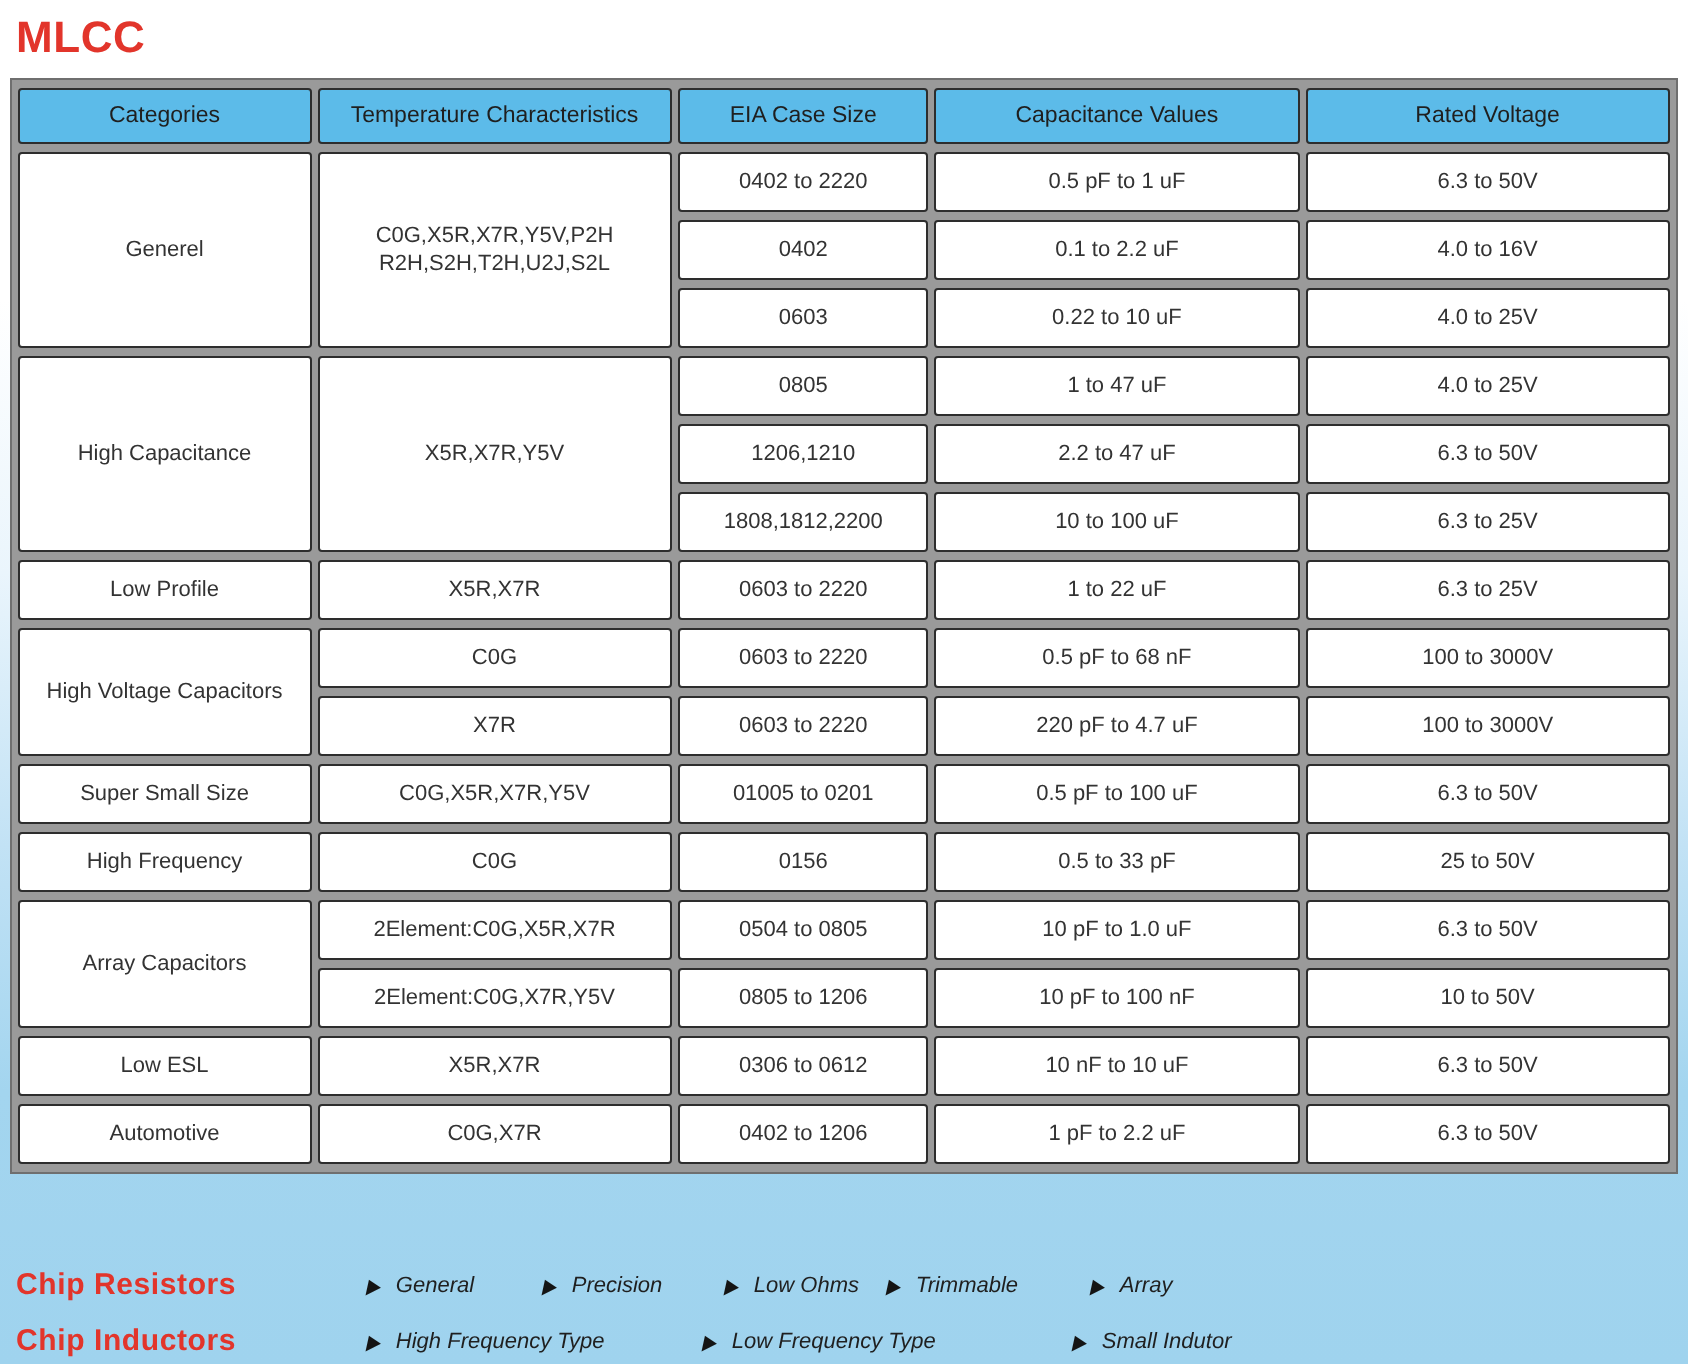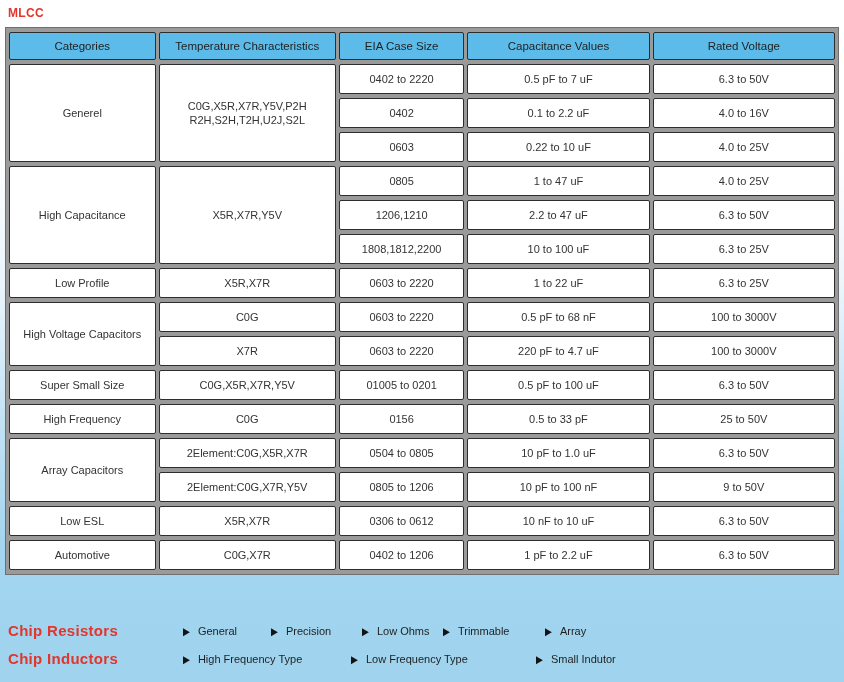--- a/index.html
+++ b/index.html
@@ -2,21 +2,21 @@
 <html><head>
 <meta charset="utf-8">
 <style>
   html,body{margin:0;padding:0;}
   body{
     width:844px;height:682px;overflow:hidden;
     font-family:"Liberation Sans", sans-serif;
     background:linear-gradient(180deg,#ffffff 0%,#ffffff 22%,#eaf5fc 42%,#c2e2f5 62%,#a3d5ef 80%,#9fd3ee 100%);
   }
   .page-title{
-    color:#e2352b;font-size:12px;font-weight:bold;
+    color:#e2352b;font-size:22px;font-weight:bold;
     margin:6px 0 7px 8px;letter-spacing:.3px;
   }
   table.mlcc{
     table-layout:fixed;width:834px;margin-left:5px;
     border-collapse:separate;border-spacing:3px 4px;
     background:#9a9a9a;border:1px solid #6f6f6f;
   }
   table.mlcc th{
     background:#5cbbe9;border:1px solid #2d2d2d;border-radius:2px;
     font-size:11.5px;font-weight:normal;color:#1f1f1f;
@@ -27,21 +27,21 @@
     font-size:11px;color:#333333;text-align:center;vertical-align:middle;
     height:28px;padding:0 8px;line-height:1.3;
   }
   .bottom{position:relative;margin-top:47px;margin-left:0;}
   .cat-row{position:relative;height:28px;}
   .cat-label{
     position:absolute;left:8px;top:0;
     color:#e2352b;font-size:15px;font-weight:bold;letter-spacing:.3px;text-align:center;
   }
   .cat-item{
-    position:absolute;top:3px;font-size:11px;color:#1f1f1f;white-space:nowrap;
+    position:absolute;top:3px;font-size:11px;color:#1f1f1f;white-space:nowrap;font-style:italic;
   }
   .cat-item .arrow{
     display:inline-block;font-size:9px;color:#141414;margin-right:8px;
     transform:scaleY(1.15);vertical-align:0.5px;
   }
   
   .r1-0{left:183px}.r1-1{left:271px}.r1-2{left:362px}.r1-3{left:443px}.r1-4{left:545px}
   .r2-0{left:183px}.r2-1{left:351px}.r2-2{left:536px}
 </style>
 </head>
@@ -68,21 +68,21 @@
   </thead>
   <tbody>
 
     <tr>
       <td rowspan="3">Generel</td>
       <td rowspan="3">
         <div>C0G,X5R,X7R,Y5V,P2H</div>
         <div>R2H,S2H,T2H,U2J,S2L</div>
       </td>
       <td>0402 to 2220</td>
-      <td>0.5 pF to 7 uF</td>
+      <td>0.5 pF to 1 uF</td>
       <td>6.3 to 50V</td>
     </tr>
     <tr>
       <td>0402</td>
       <td>0.1 to 2.2 uF</td>
       <td>4.0 to 16V</td>
     </tr>
     <tr>
       <td>0603</td>
       <td>0.22 to 10 uF</td>
@@ -149,21 +149,21 @@
       <td rowspan="2">Array Capacitors</td>
       <td>2Element:C0G,X5R,X7R</td>
       <td>0504 to 0805</td>
       <td>10 pF to 1.0 uF</td>
       <td>6.3 to 50V</td>
     </tr>
     <tr>
       <td>2Element:C0G,X7R,Y5V</td>
       <td>0805 to 1206</td>
       <td>10 pF to 100 nF</td>
-      <td>9 to 50V</td>
+      <td>10 to 50V</td>
     </tr>
 
     <tr>
       <td>Low ESL</td>
       <td>X5R,X7R</td>
       <td>0306 to 0612</td>
       <td>10 nF to 10 uF</td>
       <td>6.3 to 50V</td>
     </tr>
 

